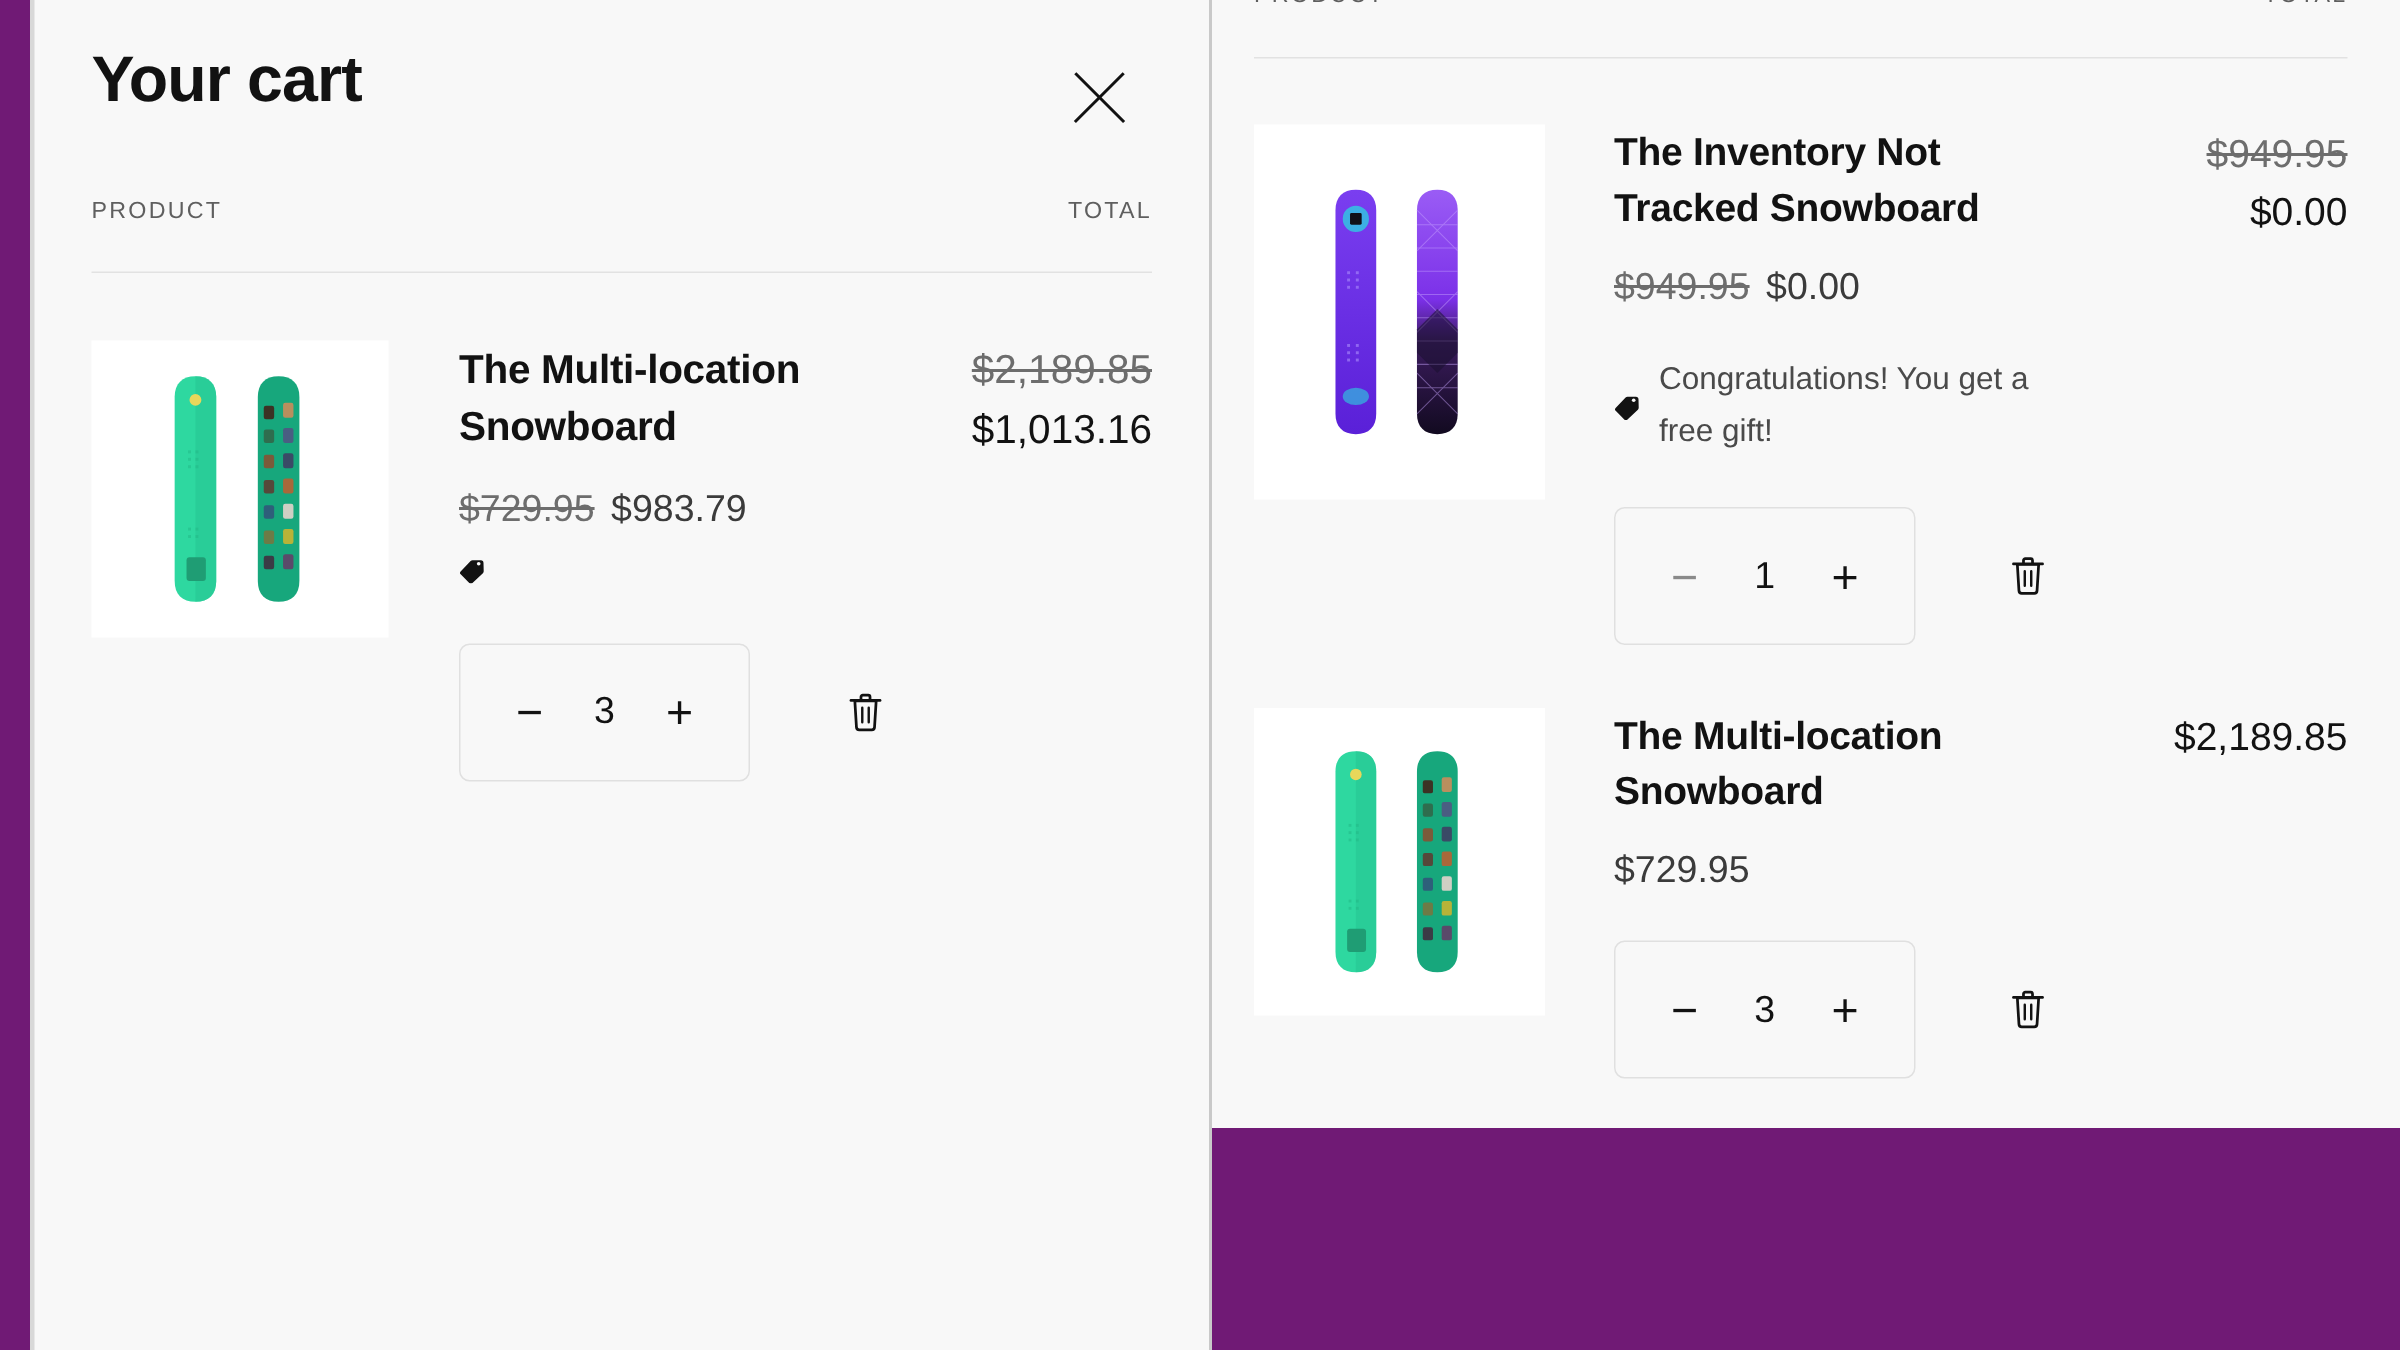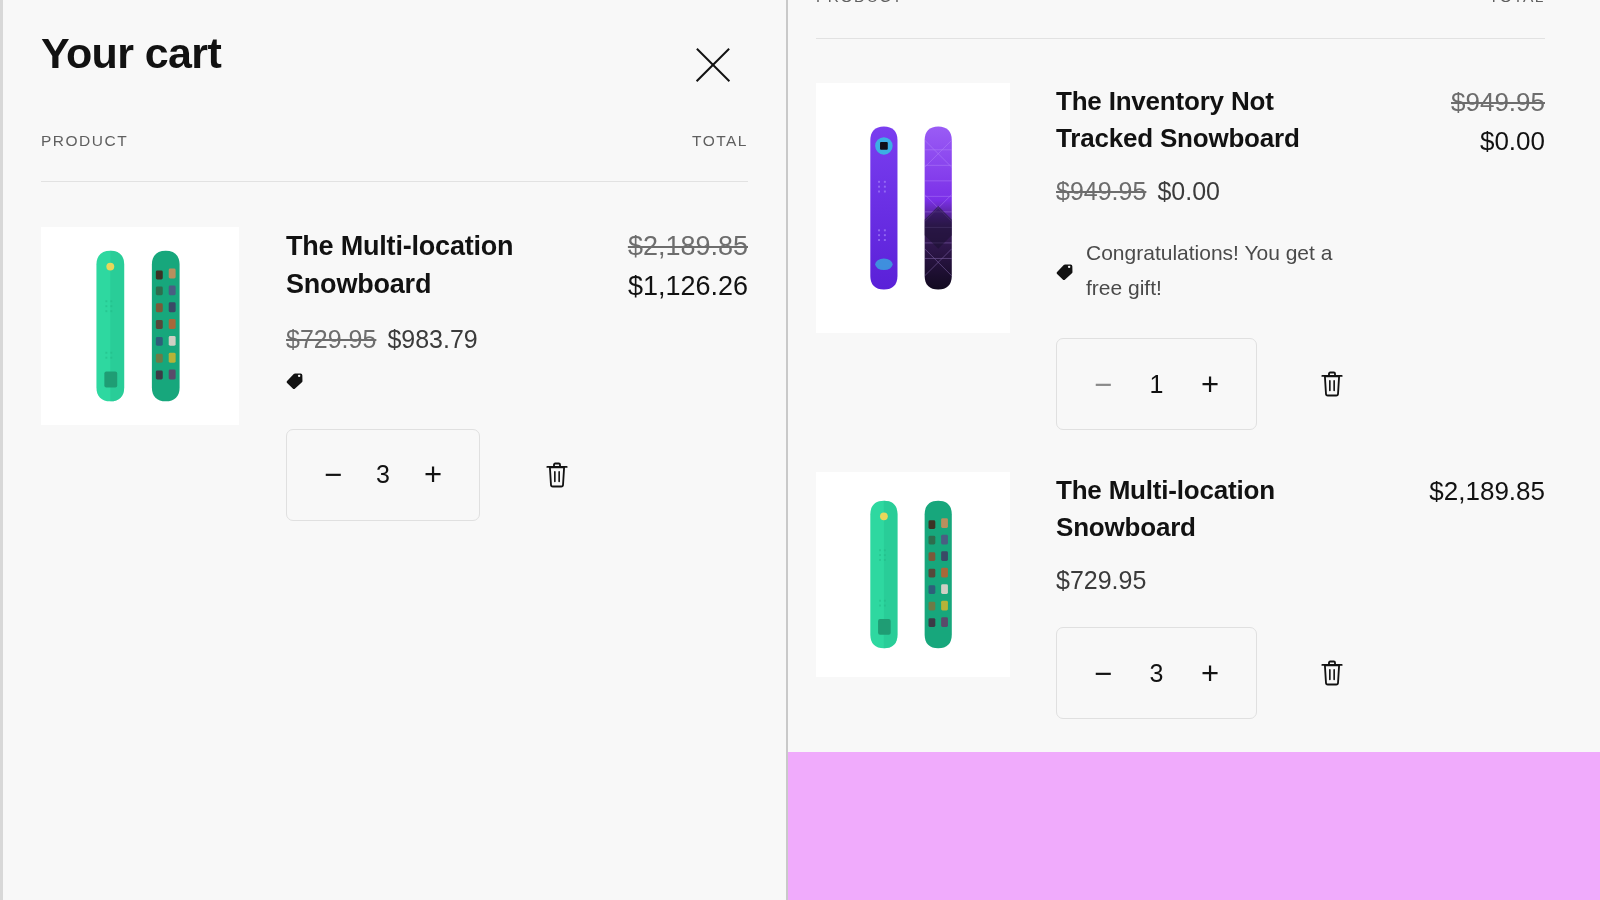--- a/index.html
+++ b/index.html
@@ -2,21 +2,21 @@
 <html><head>
 <meta charset="utf-8">
 <style>
   * { box-sizing: border-box; margin: 0; padding: 0; }
   html, body {
     width: 1600px; height: 900px;
     background: #ffffff;
     font-family: "Liberation Sans", sans-serif;
     overflow: hidden;
   }
-  .screen { position: relative; width: 1600px; height: 900px; display: flex; background:#f0abfc; }
+  .screen { position: relative; width: 1600px; height: 900px; display: flex; background:#701a75;padding-left:20px; }
 
   
   .cart-drawer {
     position: relative;
     width: 788px; height: 900px;
     background: #f8f8f8;
     border-left: 3px solid #d8d8d8;
     border-right: 2px solid #c9c9c9;
     padding: 0 38px;
   }
@@ -278,21 +278,21 @@
           <button class="trash-btn">
             <svg width="26" height="28">
                 <use href="#ico-trash"></use>
               </svg>
           </button>
         </div>
       </div>
 
       <div class="totals">
         <span class="total-was">$2,189.85</span>
-        <span class="total-now">$1,126.26</span>
+        <span class="total-now">$1,013.16</span>
       </div>
     </div>
   </aside>
 
   <main class="page-panel right">
     <div class="panel-head">
       <span>PRODUCT</span>
       <span>TOTAL</span>
     </div>
     <div class="panel-rule"></div>

